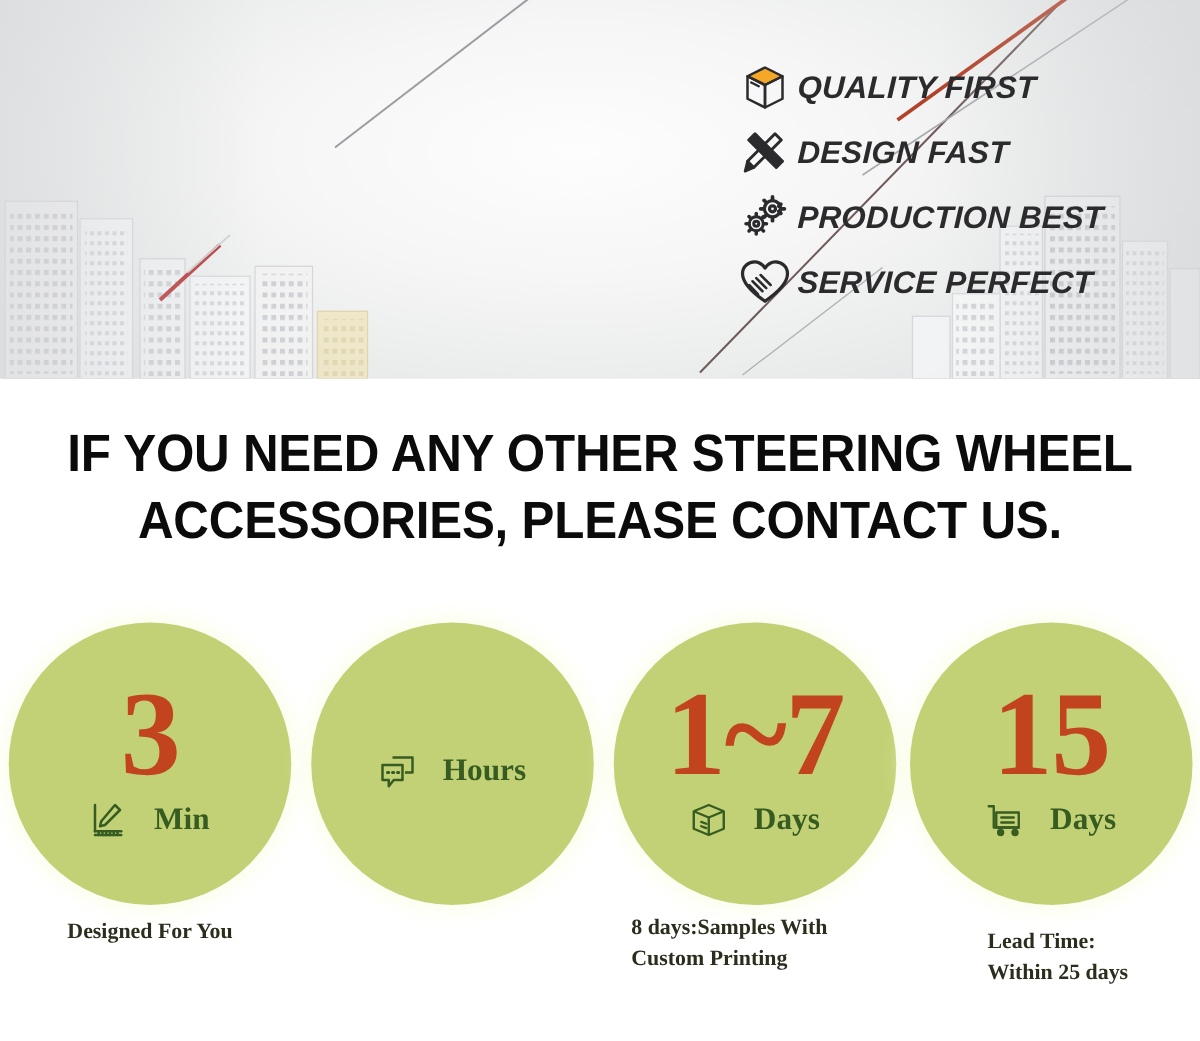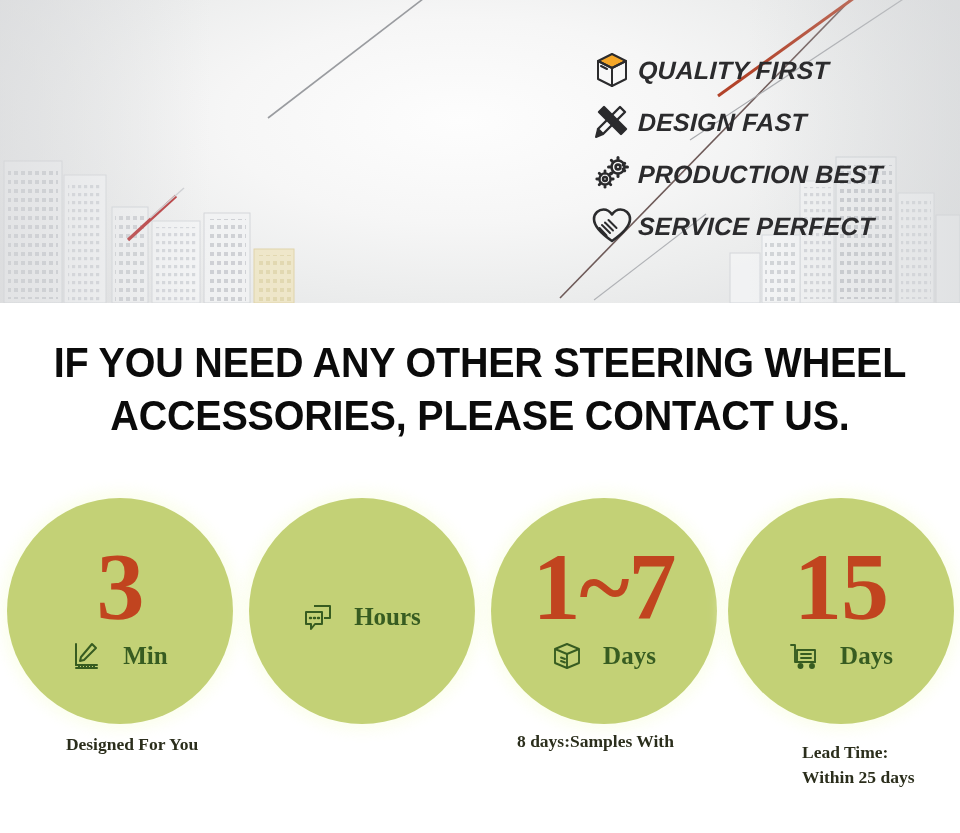--- a/index.html
+++ b/index.html
@@ -91,21 +91,21 @@
     gap:21px;margin-top:12px;
   }
   .unit-ico{width:30px;height:30px;flex:0 0 30px;display:flex;align-items:center;justify-content:center;}
   .unit{
     font-family:"Liberation Serif", serif;
     font-weight:bold;font-size:25px;color:#375c21;
     white-space:nowrap;
   }
 
   
-  .captions{position:absolute;left:12px;top:732px;width:780px;height:96px;}
+  .captions{position:absolute;left:0;top:732px;width:780px;height:96px;}
   .cap{
     position:absolute;top:0;width:250px;
     font-family:"Liberation Serif", serif;
     font-weight:bold;font-size:17.5px;line-height:25px;
     color:#2b2e1c;
   }
   .cap .ln{display:block;white-space:nowrap;}
   .cap.center{text-align:center;}
 </style>
 </head>
@@ -342,20 +342,21 @@
 
   <div class="captions">
 
     <div class="cap center" style="left:-5px;width:250px;">
       <span class="ln">Designed For You</span>
     </div>
 
 
     <div class="cap" style="left:505px;width:260px;top:-3px;">
       <span class="ln">8 days:Samples With</span>
+      <span class="ln">Custom Printing</span>
     </div>
 
     <div class="cap" style="left:790px;width:190px;top:8px;">
       <span class="ln">Lead Time:</span>
       <span class="ln">Within 25 days</span>
     </div>
 
   </div>
 
 </div>

